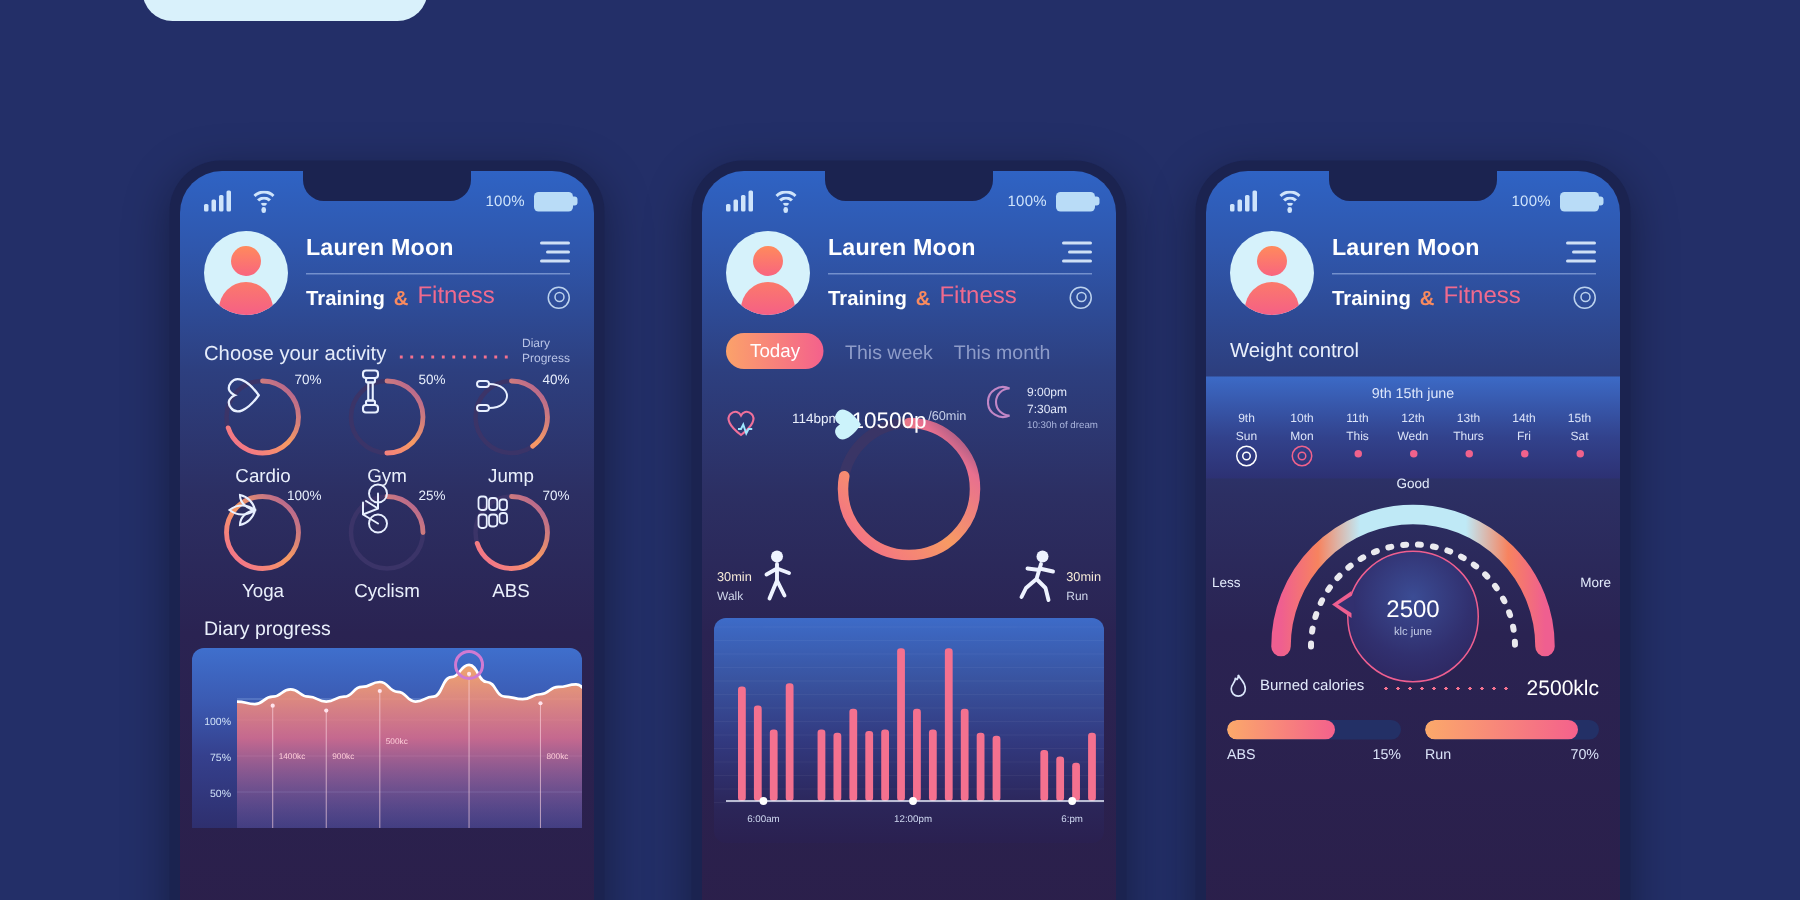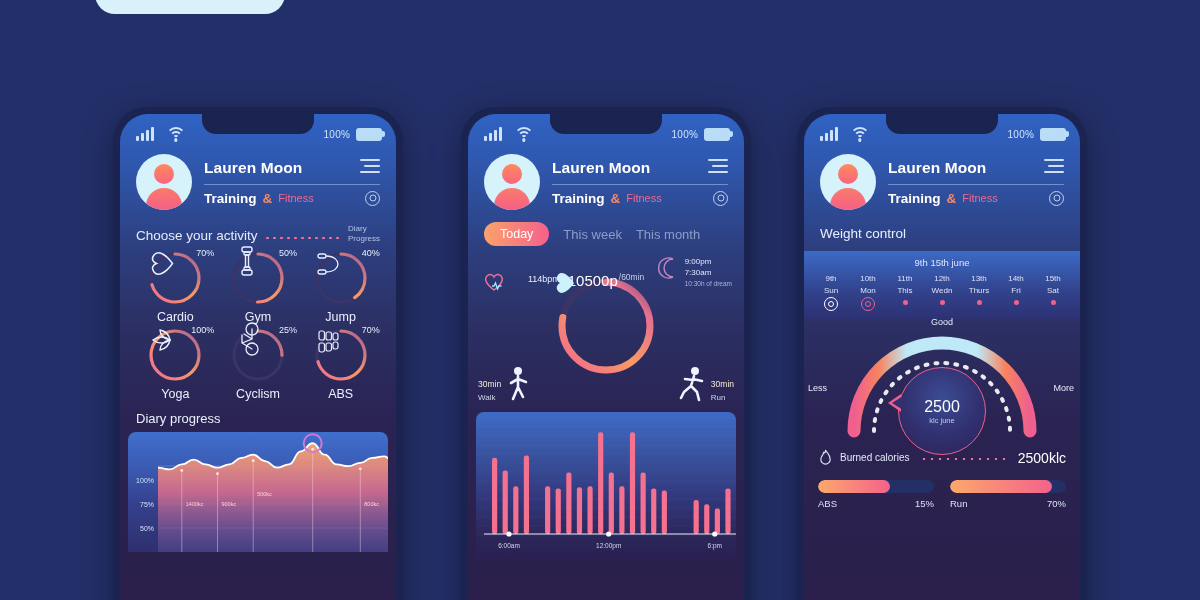--- a/index.html
+++ b/index.html
@@ -77,30 +77,30 @@
     width:56px;height:56px;border-radius:50%;
     background:#d6f2fb; position:relative; overflow:hidden; flex:0 0 auto;
   }
   .avatar .head { position:absolute; left:50%; top:10px; transform:translateX(-50%);
     width:20px;height:20px;border-radius:50%;
     background:linear-gradient(180deg,#ff8a5c,#f9657f); }
   .avatar .body { position:absolute; left:50%; bottom:-4px; transform:translateX(-50%);
     width:36px;height:26px;border-radius:18px 18px 0 0;
     background:linear-gradient(180deg,#fb7a6b,#f45b8a); }
   .phead { flex:1; min-width:0; }
-  .prow1 { display:flex; align-items:flex-start; }
+  .prow1 { display:flex; align-items:flex-end; }
   .pname { color:#ffffff; font-size:15.5px; font-weight:bold; letter-spacing:.1px; }
   .burger { margin-left:auto; width:20px; display:flex; flex-direction:column; gap:4px; }
   .burger i { height:2px; background:#cfe0f5; border-radius:1px; display:block; }
   .burger i:nth-child(2){ width:80%; align-self:flex-end; }
   .hrule { height:1px; background:rgba(200,220,255,.45); margin:7px 0 6px 0; }
   .prow2 { display:flex; align-items:center; gap:6px; }
   .t-training { color:#ffffff; font-size:13.5px; font-weight:bold; }
   .t-amp { color:#f98a5e; font-size:13.5px; font-weight:bold; }
-  .t-fitness { color:#f06a8e; font-size:11px; }
+  .t-fitness { color:#f06a8e; font-size:16px; }
   .gear { margin-left:auto; width:15px;height:15px;border:1.6px solid #bcd2ee;border-radius:50%;
           position:relative; }
   .gear:after{ content:''; position:absolute; left:50%;top:50%;transform:translate(-50%,-50%);
                width:5px;height:5px;border:1.6px solid #bcd2ee;border-radius:50%; }
 
   
   .sec-line { display:flex; align-items:flex-end; padding: 14px 16px 0 16px; }
   .sec-title { color:#e5ecfa; font-size:13.5px; }
   .dotfill { flex:1; margin:0 6px 4px 6px; height:2px;
              background-image: radial-gradient(circle, #f4718f 1.1px, transparent 1.2px);

